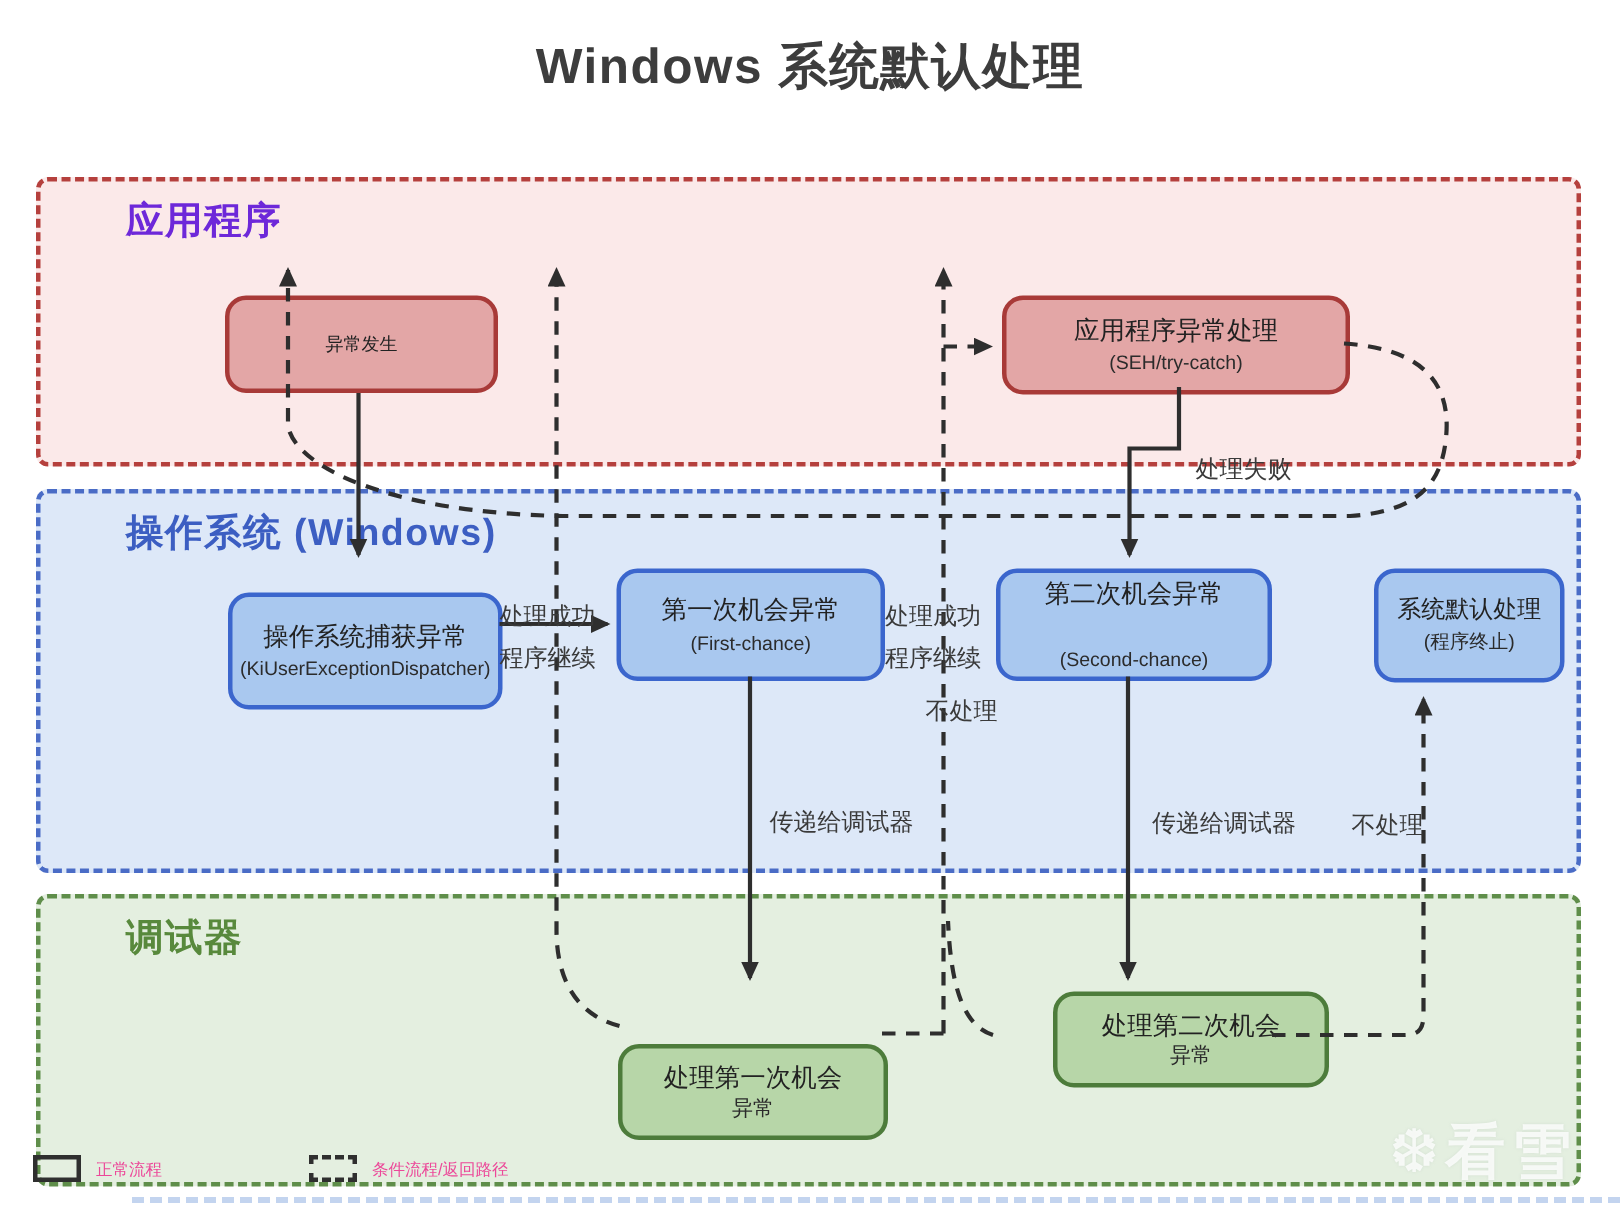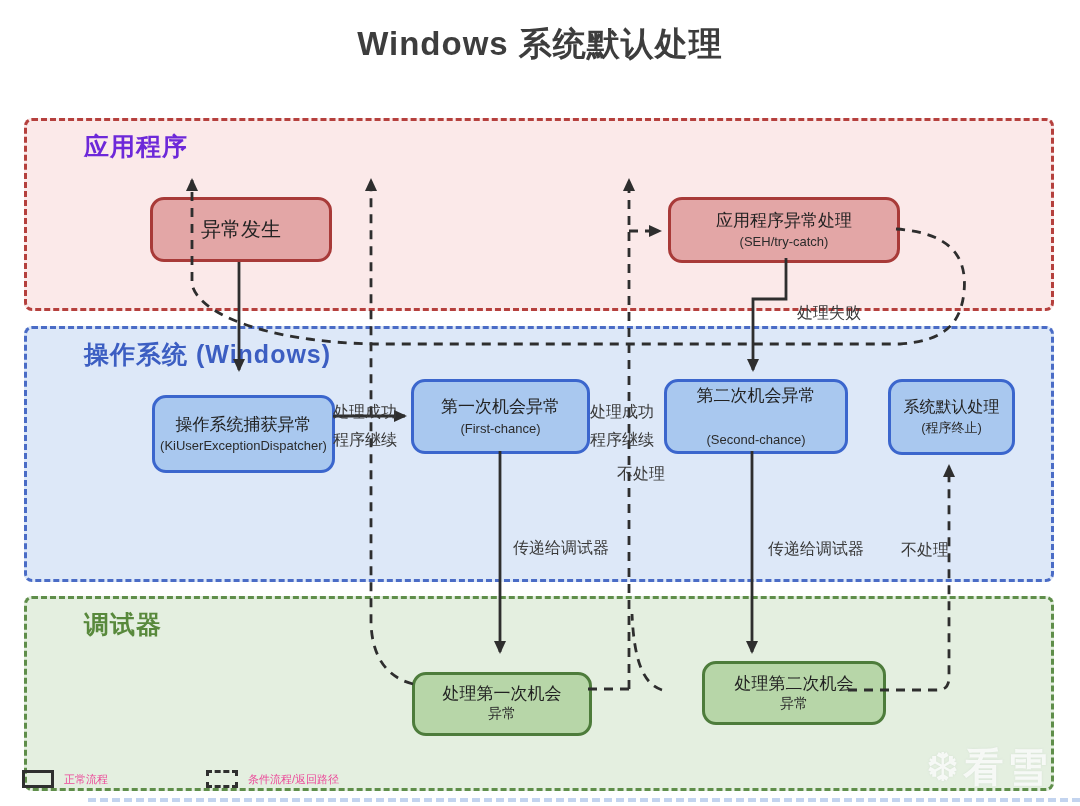--- a/index.html
+++ b/index.html
@@ -24,28 +24,28 @@
     position:absolute;z-index:2;border-radius:14px;display:flex;flex-direction:column;
     align-items:center;justify-content:center;text-align:center;line-height:1.25;
   }
   .node .t{font-size:17px;color:#222;white-space:nowrap;}
   .node .s{font-size:13px;color:#2b2b2b;white-space:nowrap;margin-top:3px;}
   .red{background:#e3a6a6;border:3px solid #a83a38;}
   .blue{background:#a9c8ef;border:3px solid #3b66cd;}
   .green{background:#b7d6a8;border:3px solid #4d7c3b;}
 
   .n1{left:150px;top:197px;width:176px;height:59px;}
-  .n1 .t{font-size:20px;}
+  .n1 .t{font-size:12px;}
   .n2{left:668px;top:197px;width:226px;height:60px;}
   .n3{left:152px;top:395px;width:177px;height:72px;align-items:center;}
   .n4{left:411px;top:379px;width:173px;height:69px;}
   .n5{left:664px;top:379px;width:178px;height:69px;gap:23px;}
-  .n6{left:888px;top:379px;width:121px;height:70px;}
+  .n6{left:916px;top:379px;width:121px;height:70px;}
   .n6 .t{font-size:16px;}
-  .n7{left:412px;top:672px;width:174px;height:58px;font-family:Liberation Mono, monospace;}
+  .n7{left:412px;top:696px;width:174px;height:58px;}
   .n8{left:666px;top:661px;width:178px;height:58px;margin-left:36px;}
   .n7 .s,.n8 .s{font-size:14px;margin-top:1px;}
 
   svg.wires{position:absolute;left:0;top:0;z-index:3;pointer-events:none;}
 
   .elabel{position:absolute;z-index:4;font-size:16px;color:#3a3a3a;white-space:nowrap;}
   .two-line{line-height:28px;}
   .lbl-ret1{left:333px;top:398px;}
   .lbl-ret2{left:590px;top:398px;}
   .lbl-nh1{left:617px;top:464px;}

